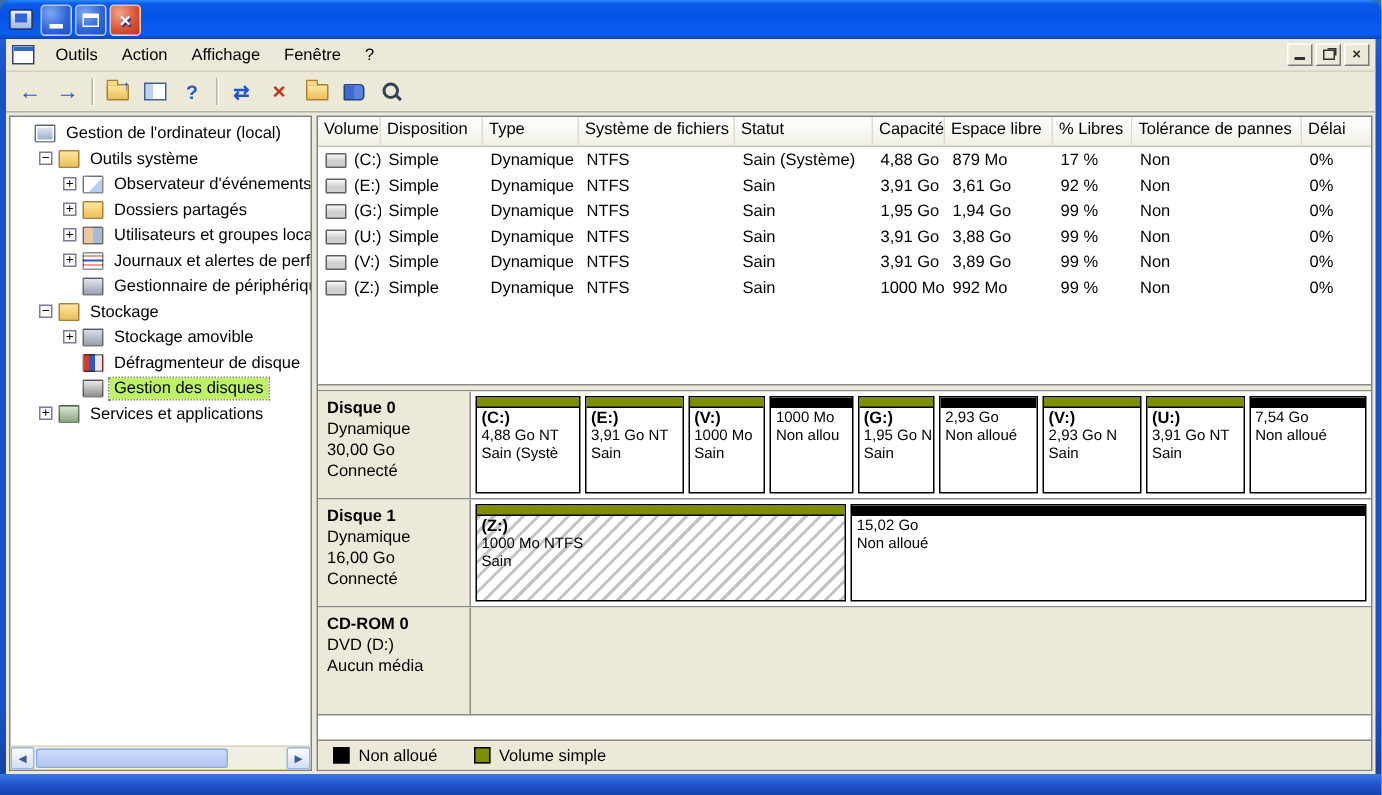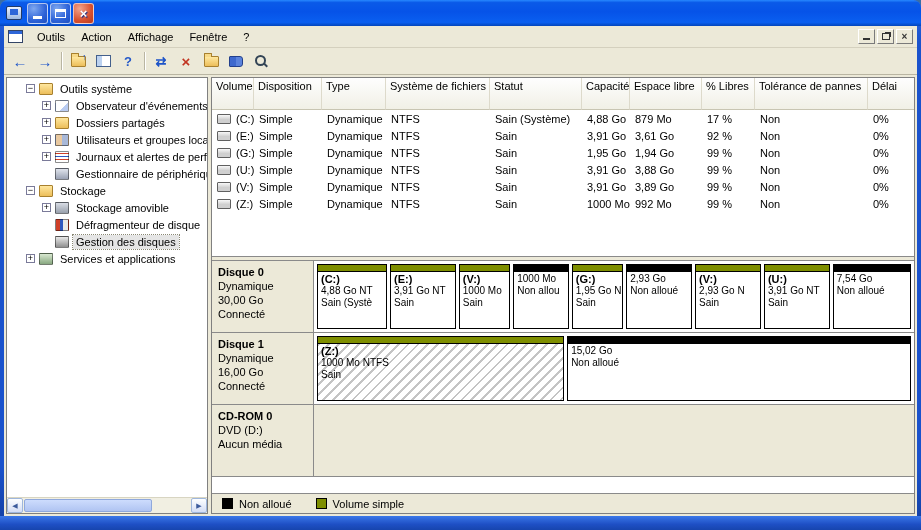--- a/index.html
+++ b/index.html
@@ -77,38 +77,38 @@
   .i-folder,.i-sharedfolder{background:linear-gradient(#ffe79e,#ecbe5a);border-color:#a8802e}
   .i-eventlog{background:linear-gradient(135deg,#fff 60%,#b9ccf2 60%)}
   .i-users{background:linear-gradient(90deg,#e8c8a0 50%,#a8b8d8 50%)}
   .i-perf{background:repeating-linear-gradient(0deg,#fff 0 2px,#d04028 2px 3px,#fff 3px 5px,#3058c0 5px 6px)}
   .i-devmgr{background:linear-gradient(#e0e4ec,#9aa2b4)}
   .i-removable{background:linear-gradient(#d8dce4,#98a0ac)}
   .i-defrag{background:linear-gradient(90deg,#d04028 0 30%,#3058c0 30% 60%,#e8e8e8 60%)}
   .i-diskmgmt{background:linear-gradient(#e8e8e8,#909090)}
   .i-services{background:linear-gradient(#d8e8d0,#88a880)}
   .tlabel{padding:1px 3px;font-size:11px}
-  .tlabel.sel{background:#e5e5e5;outline:1px dotted #8a8875}
+  .tlabel.sel{background:#bef264;outline:1px dotted #8a8875}
 
   
   .hscroll{position:absolute;left:0;right:0;bottom:0;height:16px;background:#f1efe2;display:flex;align-items:center;
     border-top:1px solid #d8d5c2}
   .sbtn{width:16px;height:15px;flex:none;background:linear-gradient(#fdfeff,#d3ddf5);border:1px solid #9eb6dc;
     border-radius:2px;color:#3c5b9b;font-size:7px;display:flex;align-items:center;justify-content:center}
   .sthumb{width:64%;height:13px;margin:0 1px;background:linear-gradient(180deg,#cddcfd,#b0c4f2);
     border:1px solid #8fa8dc;border-radius:2px}
   .strack{flex:1}
 
   
   .right{flex:1;min-width:0;display:flex;flex-direction:column;background:#fff;border:1px solid #808080}
 
   
   .volume-area{height:178px;flex:none;display:flex;flex-direction:column;overflow:hidden}
   .vheader{display:flex;flex:none}
-  .vh-cell{height:32px;flex:none;padding:2px 4px;font-size:11px;white-space:nowrap;overflow:hidden;
+  .vh-cell{height:20px;flex:none;padding:2px 4px;font-size:11px;white-space:nowrap;overflow:hidden;
     background:linear-gradient(#fefefe,#f1f0e6);border-right:1px solid #dddacb;border-bottom:1px solid #c8c5b2;cursor:default}
   .vrow{display:flex;height:17px;align-items:center;flex:none}
   .vcell{flex:none;padding:0 5px;font-size:11px;white-space:nowrap;overflow:hidden;display:flex;align-items:center}
   .vdisk-icon{width:14px;height:10px;flex:none;margin-right:5px;border:1px solid #606060;border-radius:1px;
     background:linear-gradient(#f8f8f8,#b0b0b0);box-shadow:inset 0 -3px 0 #d0d0d0}
 
   .splitter{height:5px;flex:none;background:#ECE9D8;border-top:1px solid #8a8a8a;border-bottom:1px solid #8a8a8a;cursor:row-resize}
 
   
   .disk-view{flex:1;min-height:0;background:#fff;overflow:hidden}
@@ -209,20 +209,25 @@
       </button>
       <button class="tb-btn">
         <span class="tb-ic ic-magnifier"></span>
       </button>
     </div>
 
   <div class="main">
 
     <div class="tree">
       <div class="tree-items">
+          <div class="tree-item" style="padding-left: 3px;">
+            <span class="expander ex-hidden"></span>
+            <span class="ticon i-computer"></span>
+            <span class="tlabel">Gestion de l'ordinateur (local)</span>
+          </div>
           <div class="tree-item" style="padding-left: 19px;">
             <span class="expander">−</span>
             <span class="ticon i-folder"></span>
             <span class="tlabel">Outils système</span>
           </div>
           <div class="tree-item" style="padding-left: 35px;">
             <span class="expander">+</span>
             <span class="ticon i-eventlog"></span>
             <span class="tlabel">Observateur d'événements</span>
           </div>

